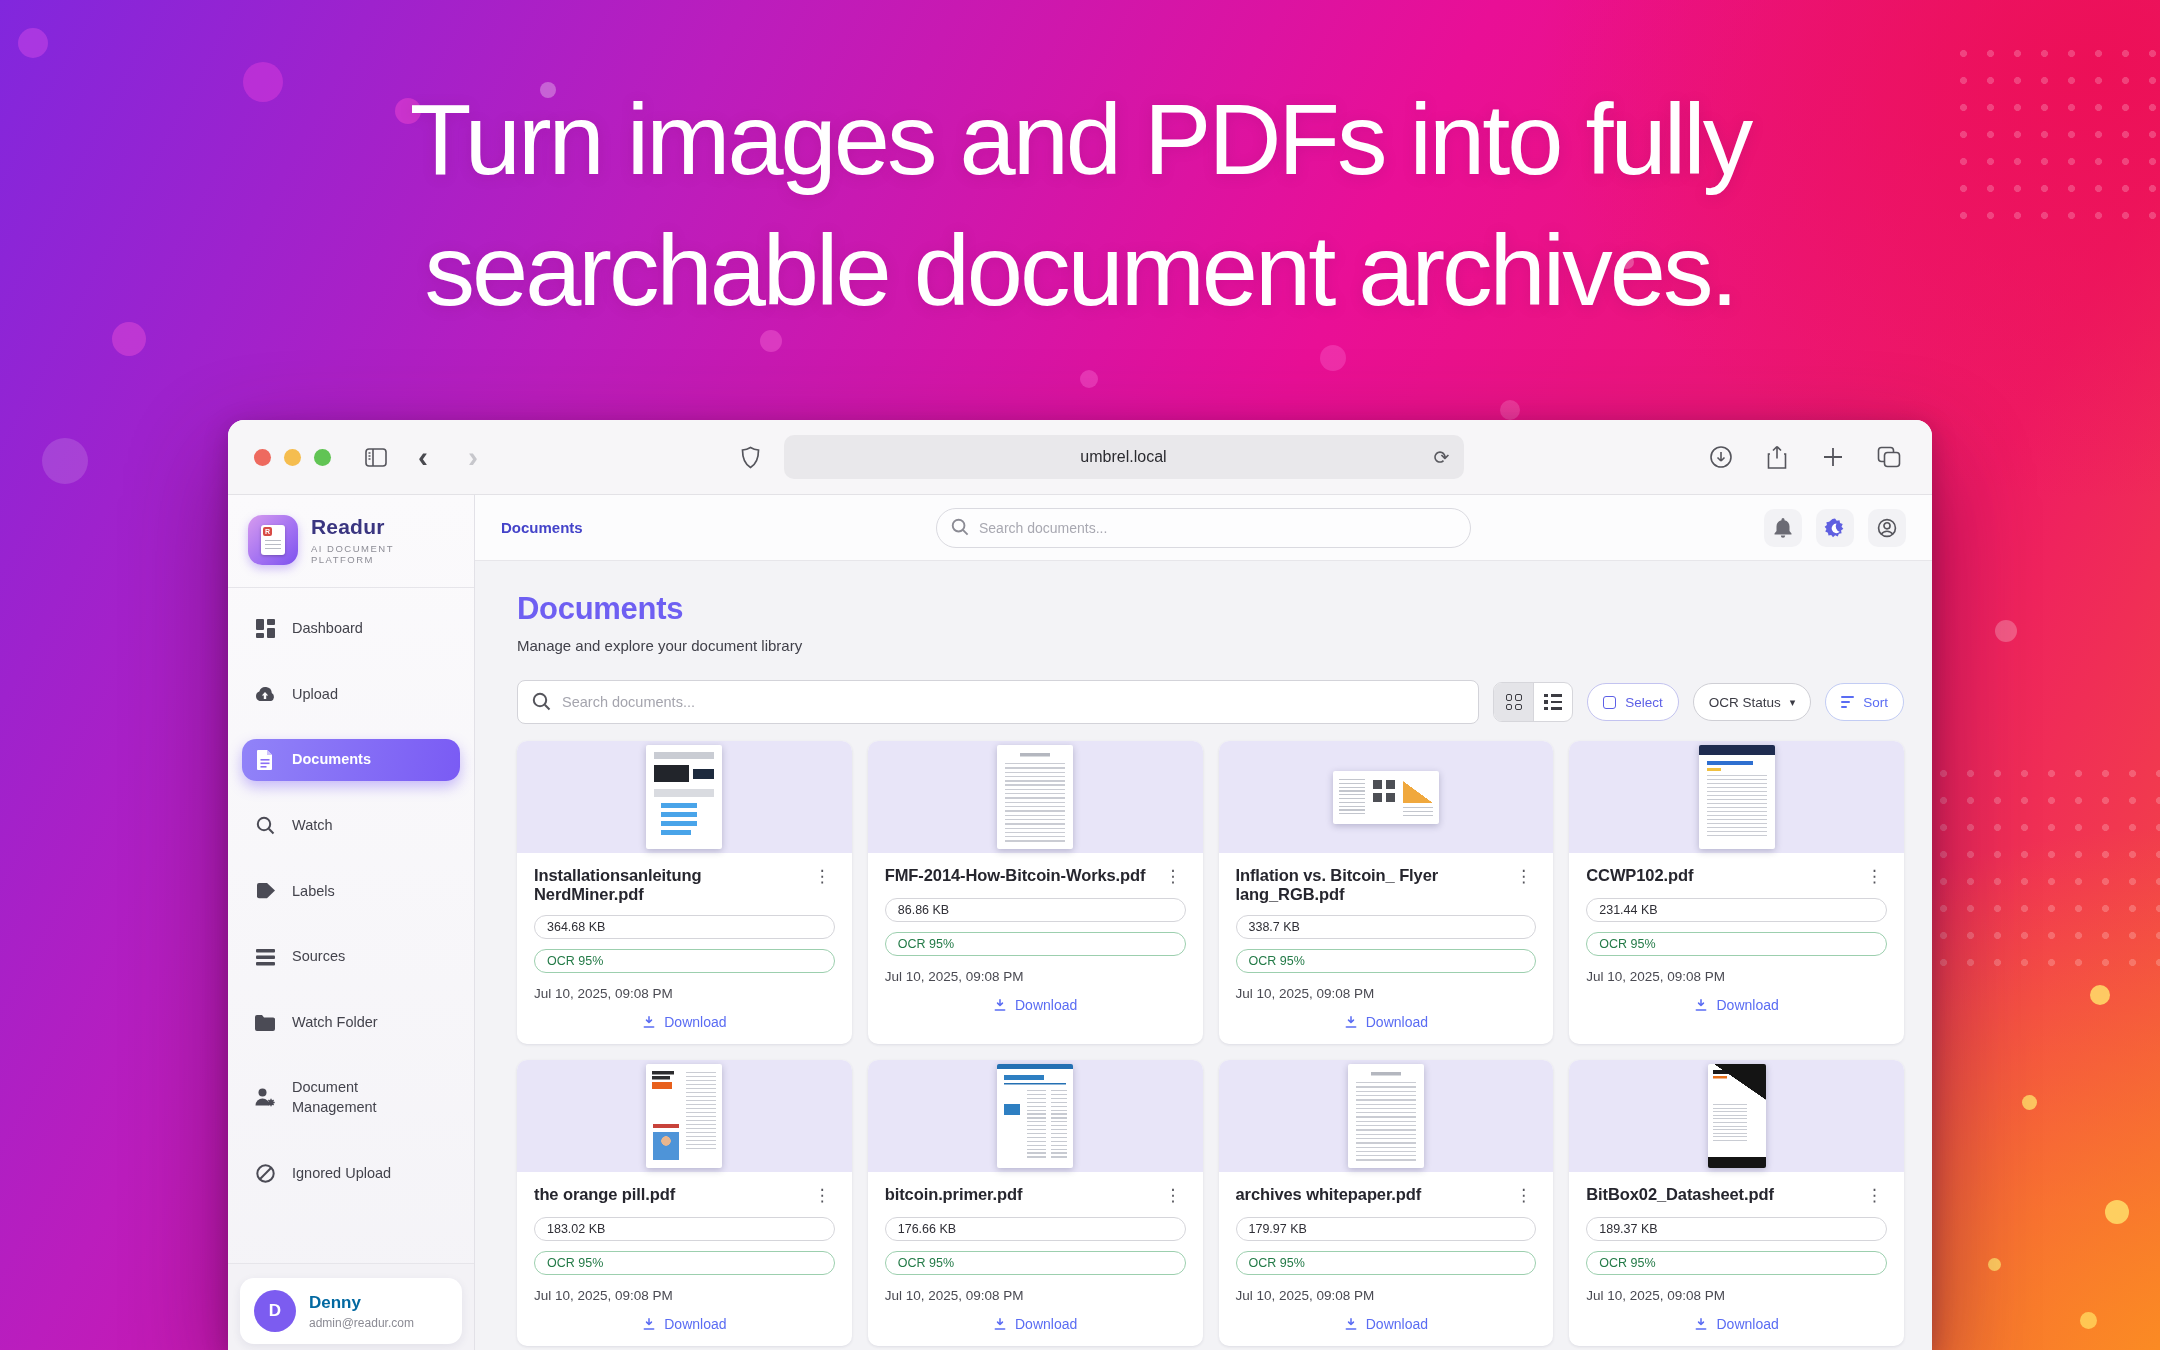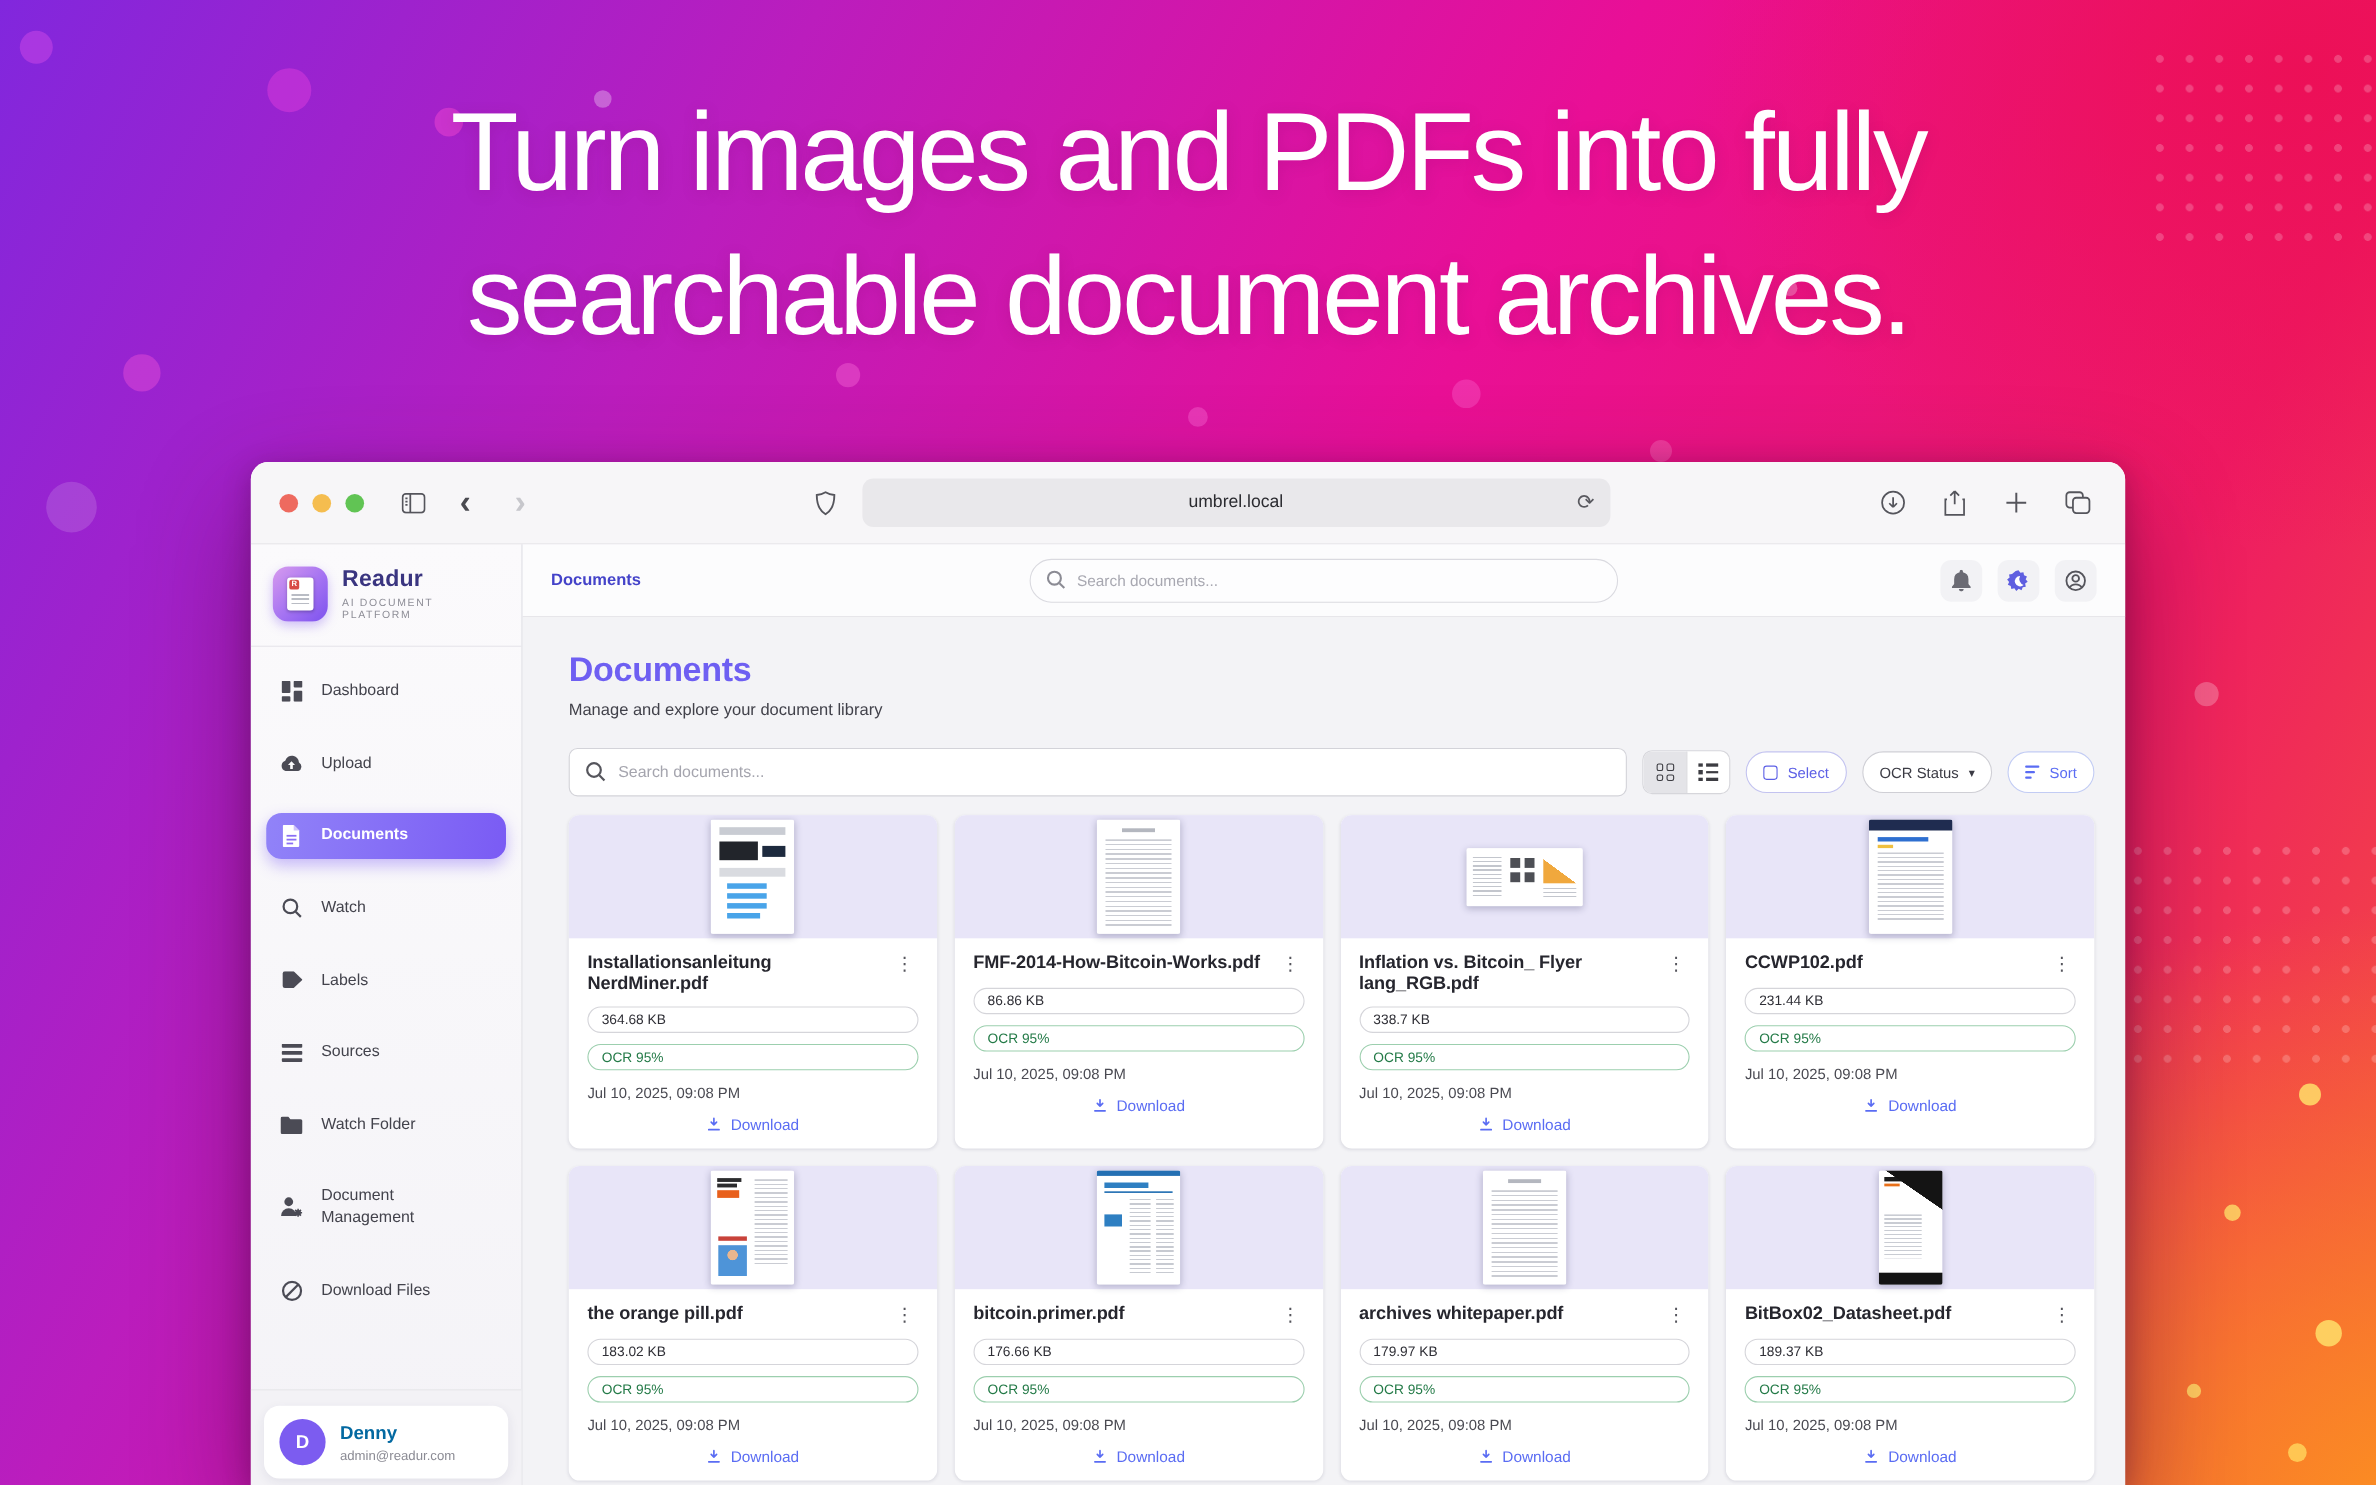--- a/index.html
+++ b/index.html
@@ -388,21 +388,21 @@
             </span>
             <span class="nav-label" style="max-width:128px">Document Management</span>
           </div>
           <div class="nav-item">
             <span class="nav-ic">
               <svg width="19" height="19" viewBox="0 0 19 19" fill="none" stroke="#4b4b55" stroke-width="2">
                   <circle cx="9.5" cy="9.5" r="8.2"></circle>
                   <line x1="3.8" y1="15.2" x2="15.2" y2="3.8"></line>
                 </svg>
             </span>
-            <span class="nav-label">Download Files</span>
+            <span class="nav-label">Ignored Upload</span>
           </div>
         </nav>
 
         <div class="side-footer">
           <div class="user-card">
             <div class="avatar">D</div>
             <div>
               <div class="user-name">Denny</div>
               <div class="user-email">admin@readur.com</div>
             </div>

